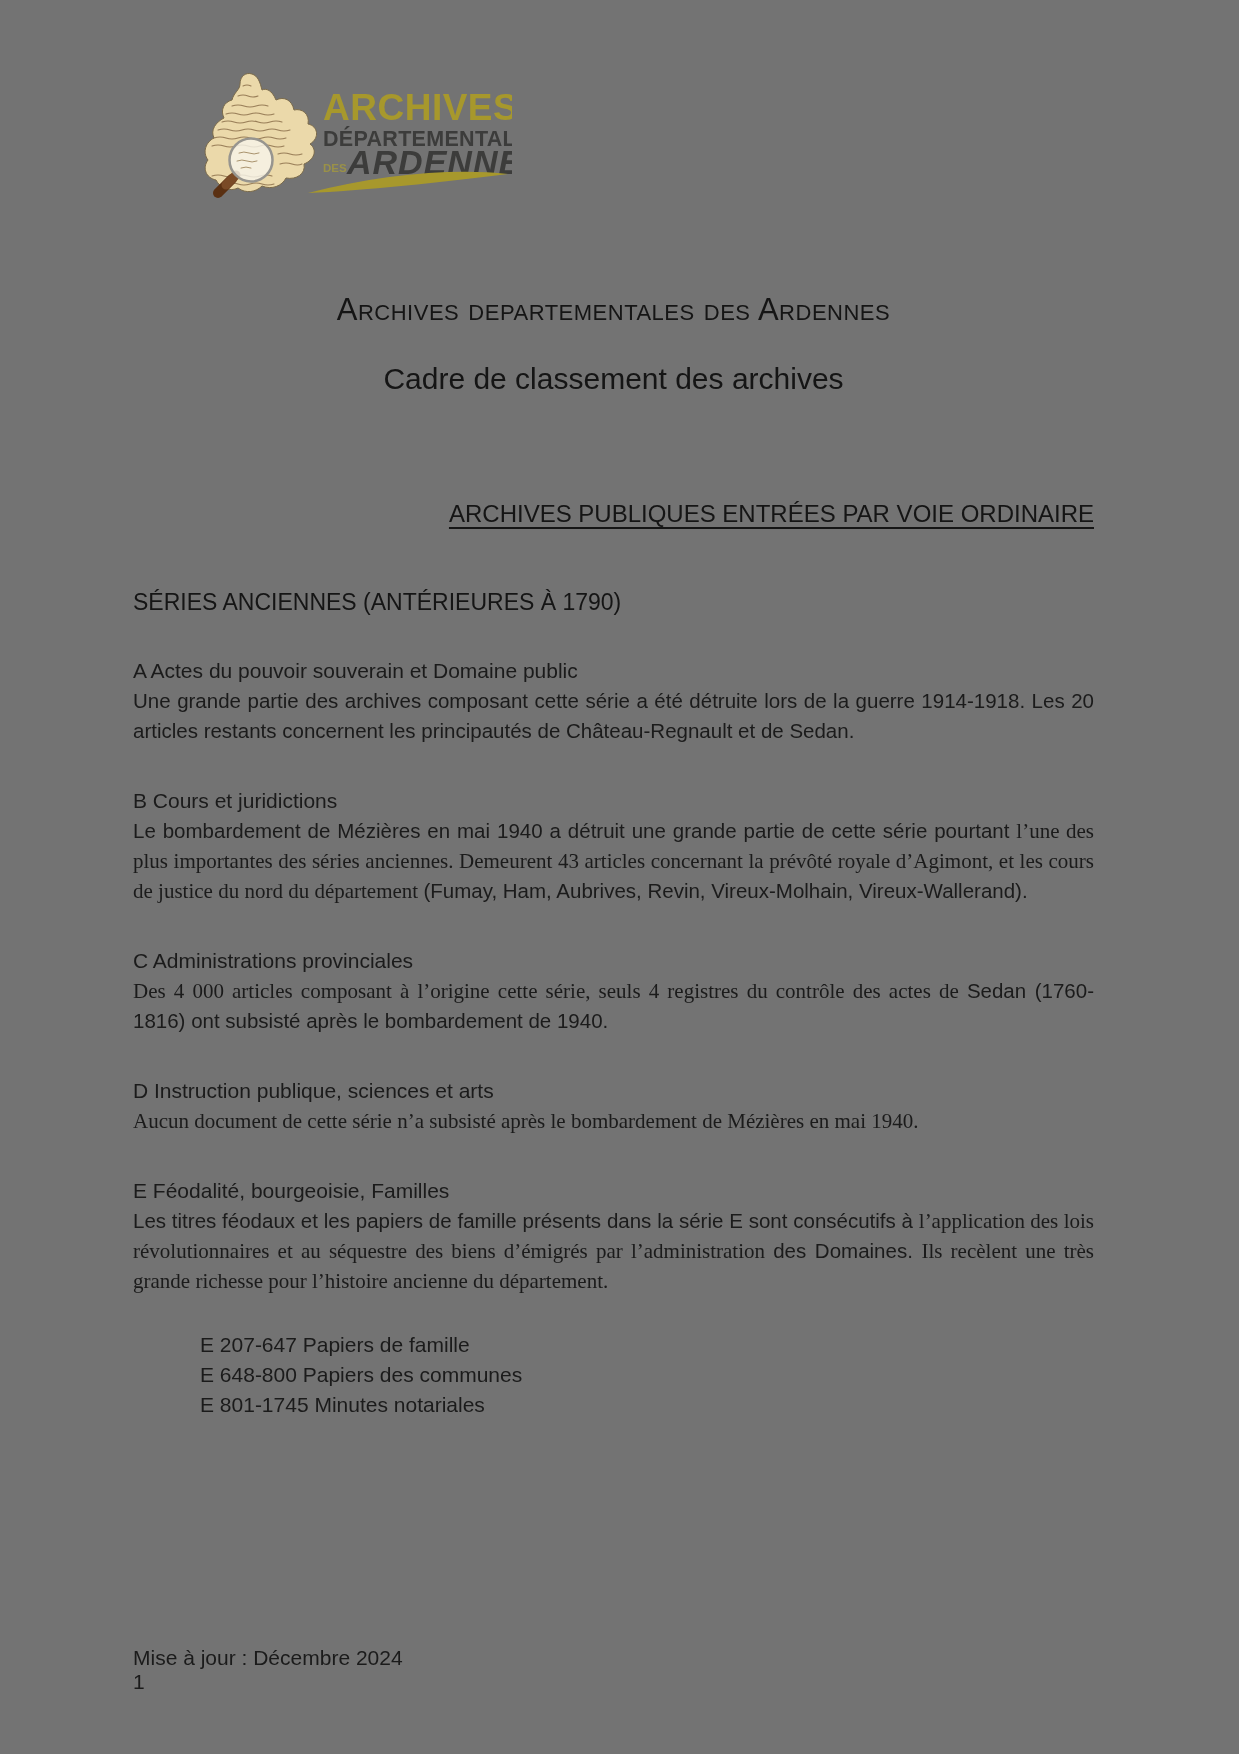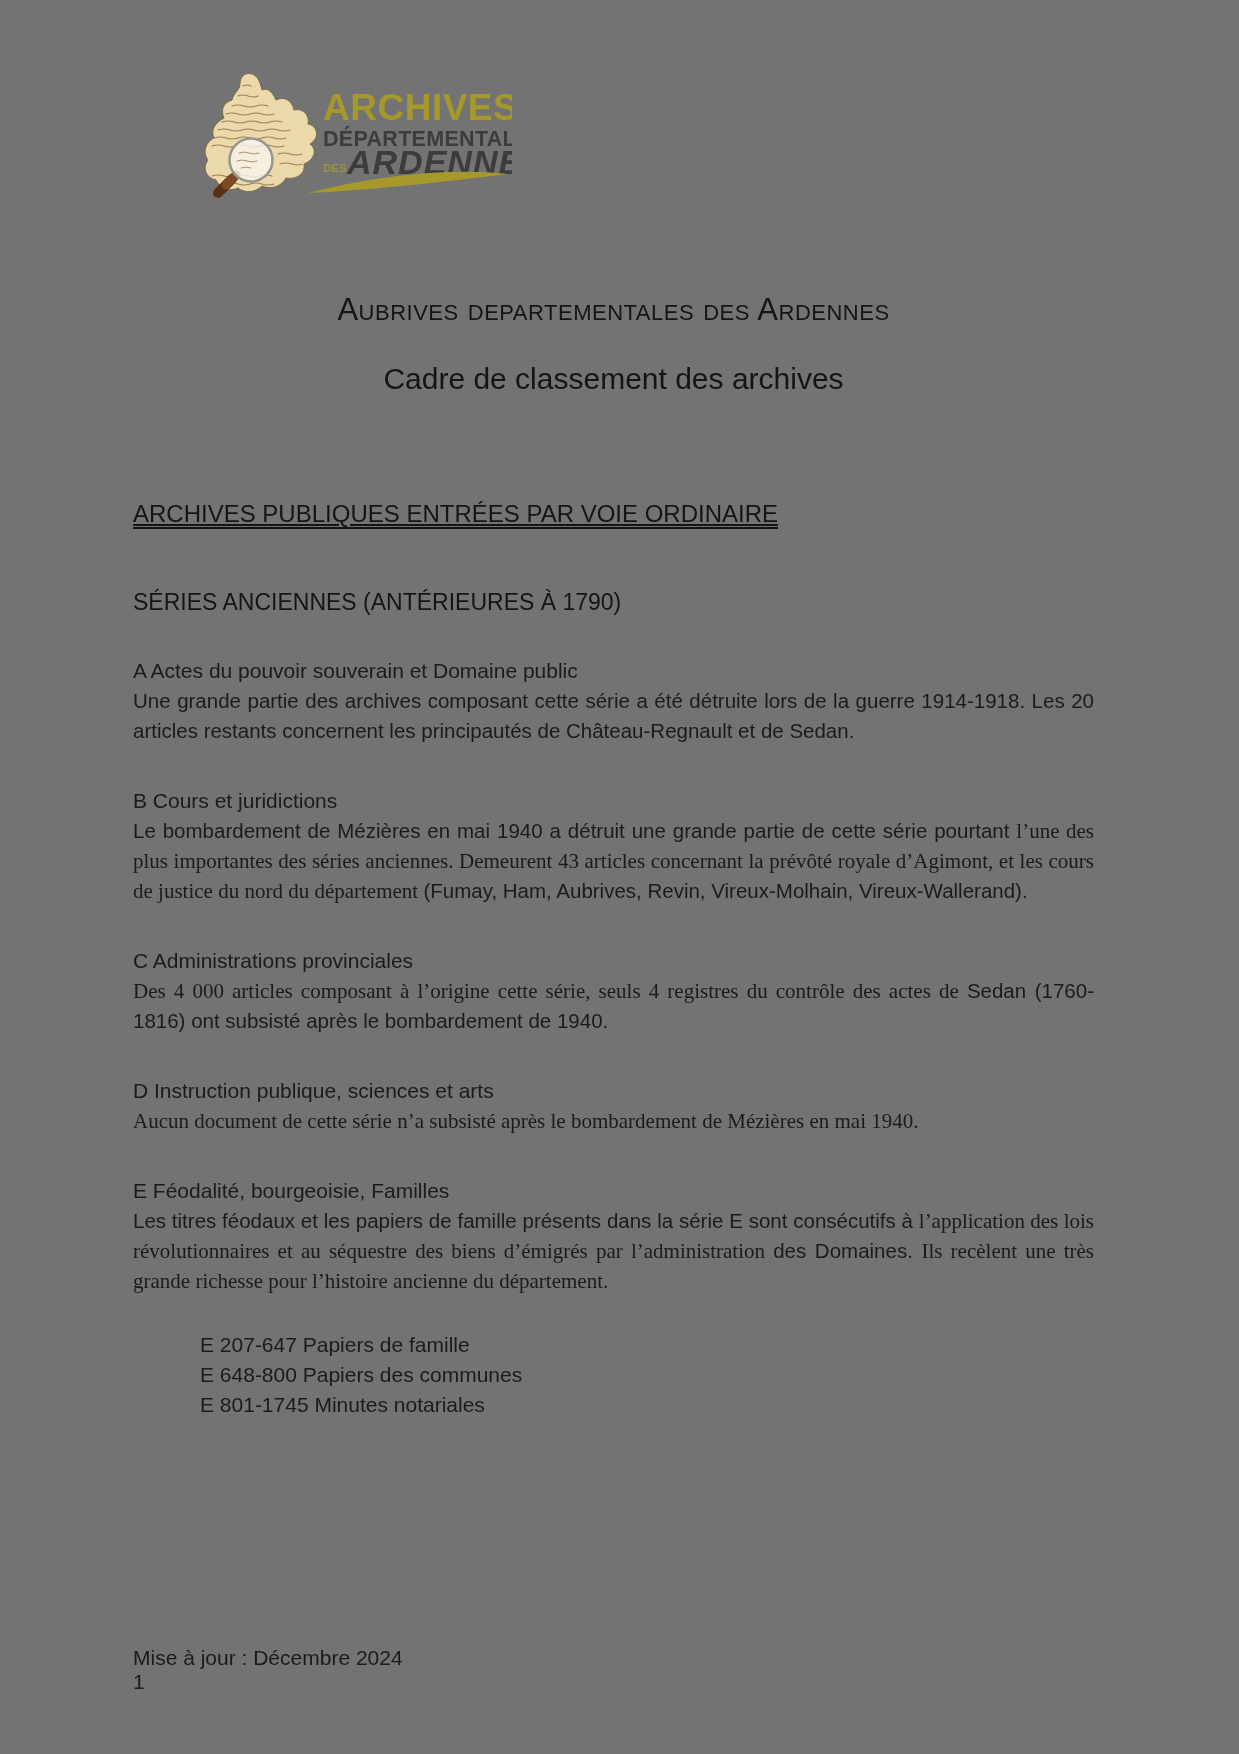--- a/index.html
+++ b/index.html
@@ -21,21 +21,21 @@
     position: absolute; top: 292px; left: 133px; width: 961px;
     text-align: center; font-size: 31px; letter-spacing: 0.5px;
     font-variant: small-caps; color: #151515;
   }
   .doc-title {
     position: absolute; top: 362px; left: 133px; width: 961px;
     text-align: center; font-size: 30px; color: #151515;
   }
   .part-heading {
     position: absolute; top: 500px; left: 133px; width: 961px;
-    text-align: left; font-size: 24px; color: #151515; text-decoration: underline;
+    text-align: right; font-size: 24px; color: #151515;
   }
   .part-heading span {
     text-decoration: underline;
     text-decoration-thickness: 2px;
     text-underline-offset: 5px;
   }
 
   
   .content { position: absolute; left: 133px; top: 588px; width: 961px; }
   .series-heading { font-size: 23px; line-height: 28px; color: #151515; }
@@ -98,21 +98,21 @@
       </g>
 
       <text x="183" y="48" font-family="Liberation Sans, sans-serif" font-size="37" font-weight="bold" fill="#A7982C" letter-spacing="0.5">ARCHIVES</text>
       <text x="183" y="74" font-family="Liberation Sans, sans-serif" font-size="21.5" font-weight="bold" fill="#3C3C3B" letter-spacing="0.3">DÉPARTEMENTALES</text>
       <text x="183" y="100" font-family="Liberation Sans, sans-serif" font-size="11.5" font-weight="bold" fill="#9A9148">DES</text>
       <text x="207" y="102" font-family="Liberation Sans, sans-serif" font-size="34" font-weight="bold" font-style="italic" fill="#3C3C3B" letter-spacing="1">ARDENNES</text>
       <path d="M168,121 C240,102 315,96 368,102 C305,110 220,119 168,121 Z" fill="#A7982C"></path>
     </svg>
   </div>
 
-  <div class="org-title">Aubrives departementales des Ardennes</div>
+  <div class="org-title">Archives departementales des Ardennes</div>
   <div class="doc-title">Cadre de classement des archives</div>
   <div class="part-heading">
     <span>ARCHIVES PUBLIQUES ENTRÉES PAR VOIE ORDINAIRE</span>
   </div>
 
   <div class="content">
     <div class="series-heading">SÉRIES ANCIENNES (ANTÉRIEURES À 1790)</div>
 
     <div class="section">
       <div class="section-heading">A Actes du pouvoir souverain et Domaine public</div>

